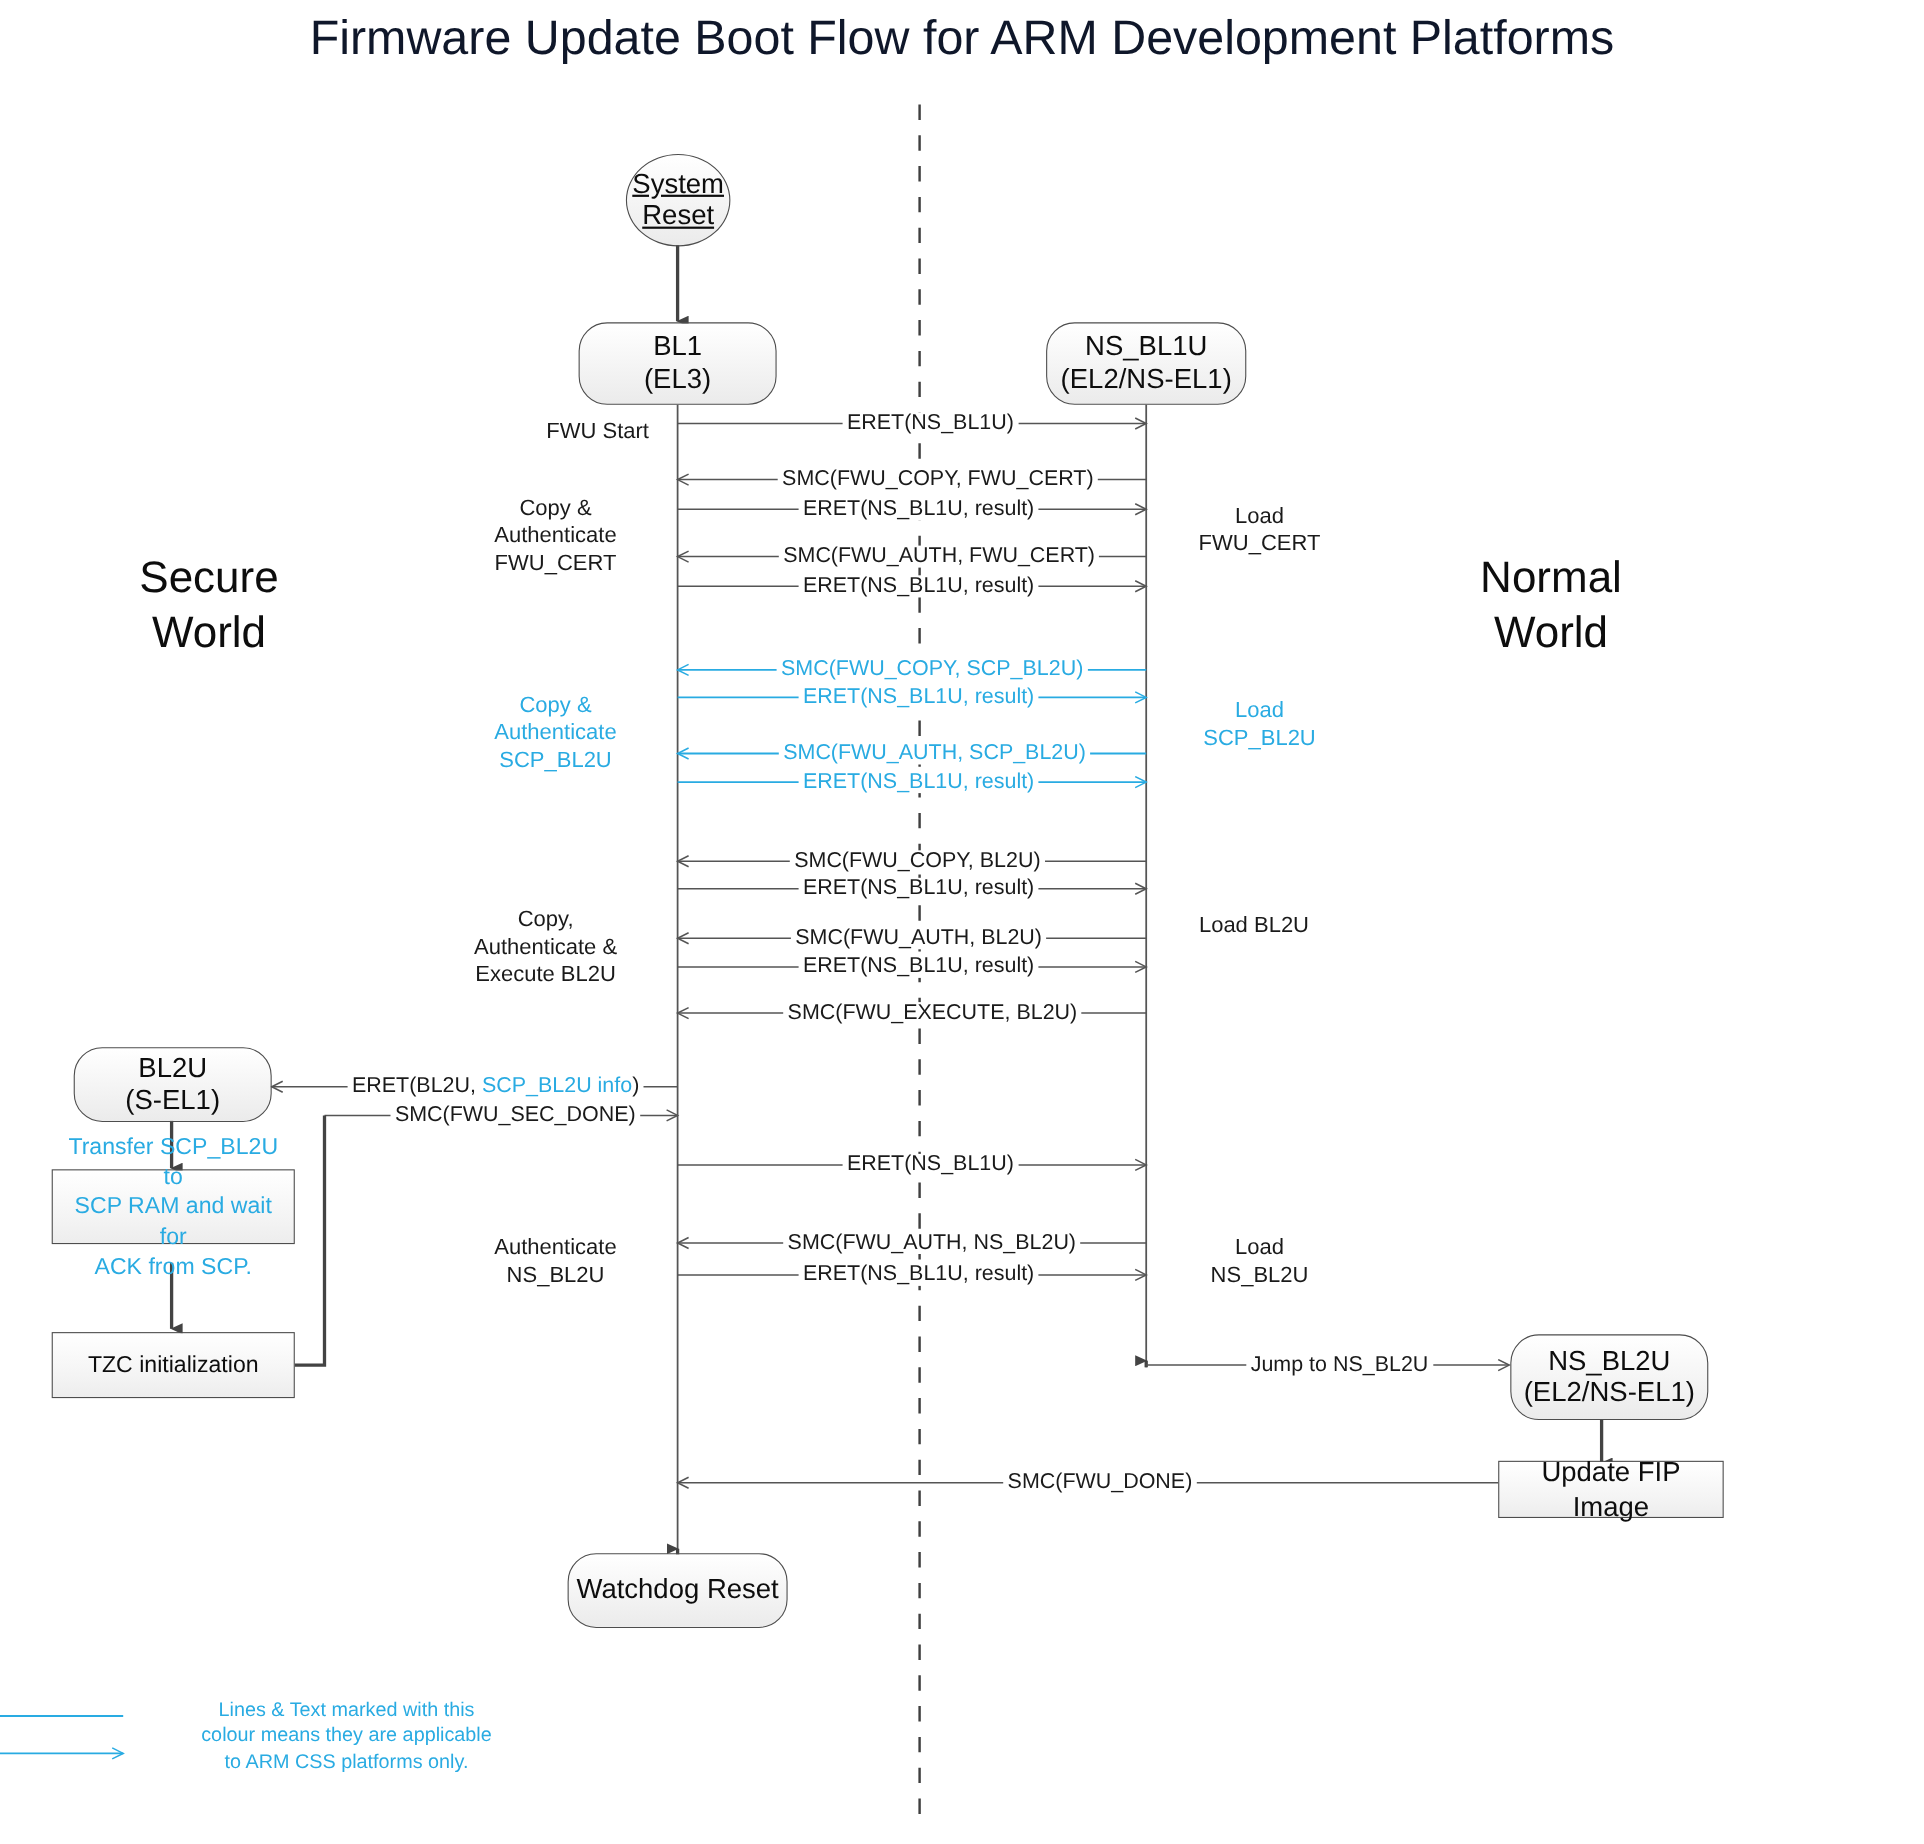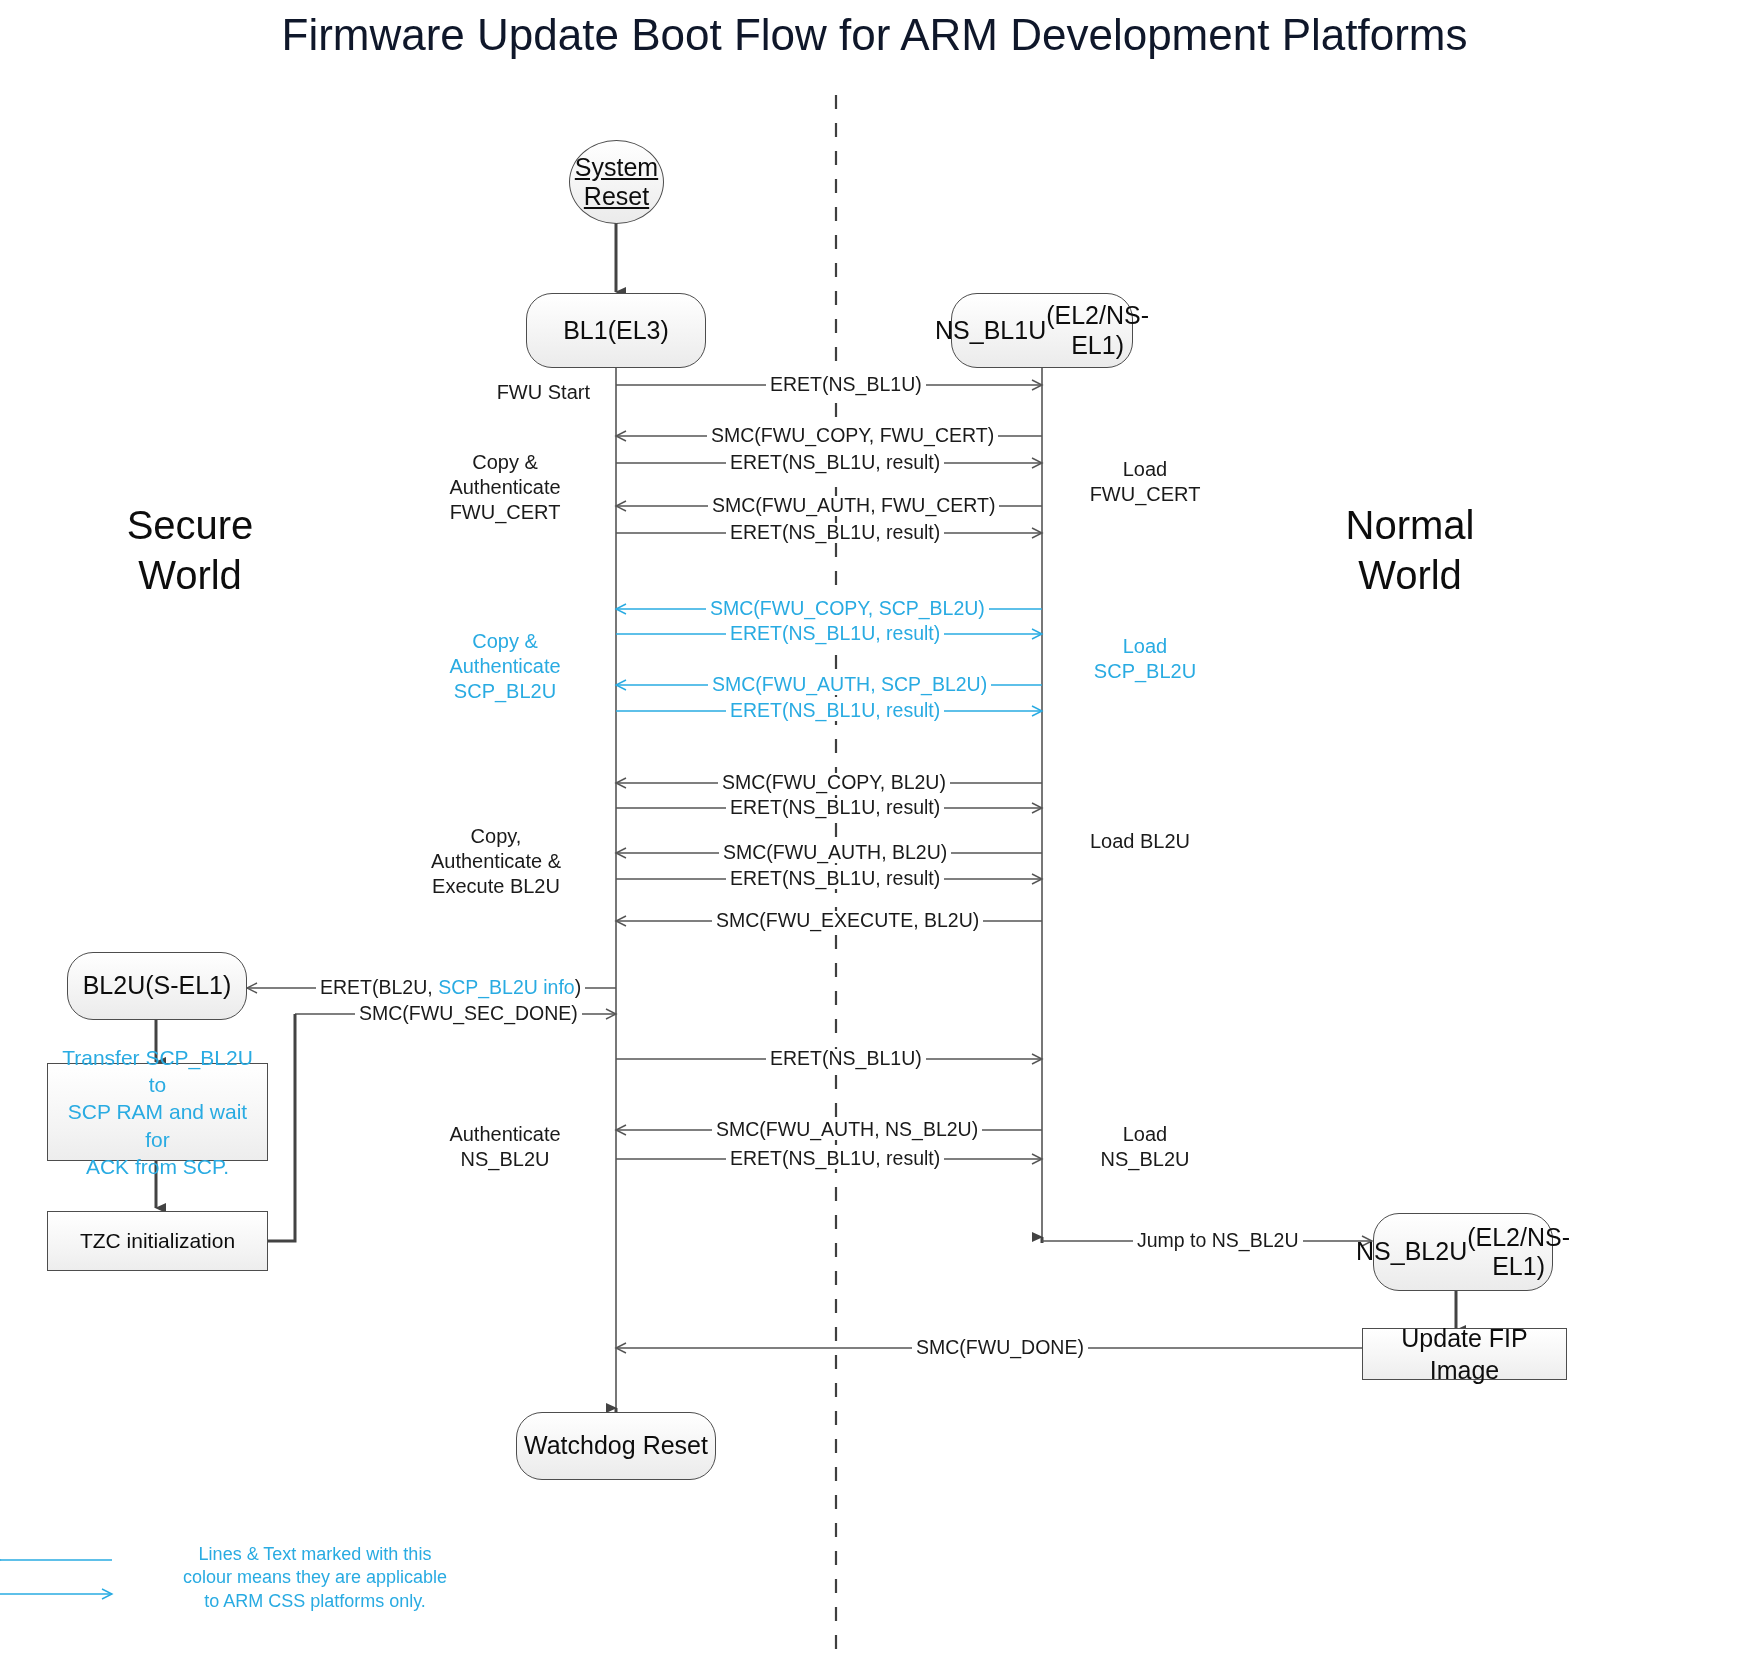--- a/index.html
+++ b/index.html
@@ -64,21 +64,21 @@
   .side-note.cyan {
     color: #29ABE2;
   }
   .node-rr {
     border: 1.6px solid #4d4d4d;
     border-radius: 26px;
     background: linear-gradient(to bottom, #ffffff 0%, #f2f2f2 65%, #ebebeb 100%);
     display: flex;
     align-items: center;
     justify-content: center;
-    flex-direction: row;
+    flex-direction: column;
     font-size: 25px;
     color: #0d0d0d;
     line-height: 1.18;
     box-sizing: border-box;
     text-align: center;
   }
   .node-ellipse {
     border: 1.6px solid #4d4d4d;
     border-radius: 50%;
     background: linear-gradient(to bottom, #ffffff 0%, #f2f2f2 65%, #ebebeb 100%);
@@ -229,21 +229,21 @@
   <div class="abs node-rr" style="left:951px; top:293px; width:182px; height:75px;">
     <span class="node-line">NS_BL1U</span>
     <span class="node-line">(EL2/NS-EL1)</span>
   </div>
 
   <div class="abs node-rr" style="left:67px; top:952px; width:180px; height:68px;">
     <span class="node-line">BL2U</span>
     <span class="node-line">(S-EL1)</span>
   </div>
 
-  <div class="abs node-rect cyan" style="left:47px; top:1063px; width:221px; height:98px;">
+  <div class="abs node-rect cyan" style="left:47px; top:1063px; width:221px; height:68px;">
     <span class="node-line">Transfer SCP_BL2U to</span>
     <span class="node-line">SCP RAM and wait for</span>
     <span class="node-line">ACK from SCP.</span>
   </div>
 
   <div class="abs node-rect" style="left:47px; top:1211px; width:221px; height:60px;">
     <span class="node-line">TZC initialization</span>
   </div>
 
   <div class="abs node-rr" style="left:1373px; top:1213px; width:180px; height:78px;">

